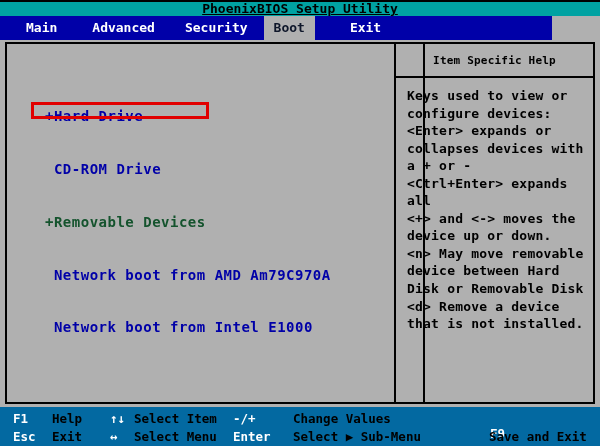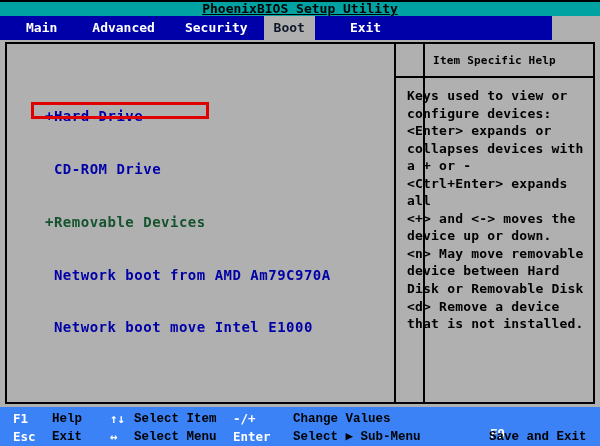--- a/index.html
+++ b/index.html
@@ -52,26 +52,26 @@
     height:34px;line-height:34px;border-bottom:2px solid #000;
     text-align:center;color:#000;font-size:11px;letter-spacing:.2px;
   }
   .help-body{
     padding:9px 11px;color:#000;font-size:13px;letter-spacing:.2px;
     line-height:17.55px;white-space:pre;
   }
   
   .keybar{
     position:absolute;left:0;top:407px;width:600px;height:39px;
-    background:#3b82f6;font-size:12.5px;padding-top:3px;
+    background:#0369a1;font-size:12.5px;padding-top:3px;
   }
   .keyrow{position:relative;height:18px;}
   .keyrow span{position:absolute;white-space:pre;line-height:18px;}
   .k{color:#fff;}
-  .l{color:#000;font-family:Liberation Mono, monospace;}
+  .l{color:#000;}
   .c1k{left:13px;}  .c1l{left:52px;}
   .c2k{left:110px;} .c2l{left:134px;}
   .c3k{left:233px;} .c3l{left:293px;}
   .c4k{left:490px;margin-top:15px;} .c4l{left:489px;}
 </style>
 </head>
 <body>
 
 <div class="screen">
 
@@ -88,21 +88,21 @@
   </div>
 
   <div class="main">
 
     <div class="panel-left">
       <div class="boot-list">
         <div class="boot-item">+Hard Drive</div>
         <div class="boot-item"> CD-ROM Drive</div>
         <div class="boot-item selected">+Removable Devices</div>
         <div class="boot-item"> Network boot from AMD Am79C970A</div>
-        <div class="boot-item"> Network boot move Intel E1000</div>
+        <div class="boot-item"> Network boot from Intel E1000</div>
         <div class="red-box"></div>
       </div>
     </div>
 
     <div class="panel-right">
       <div class="help-header">Item Specific Help</div>
       <div class="help-body">Keys used to view or
 configure devices:
 &lt;Enter&gt; expands or
 collapses devices with

